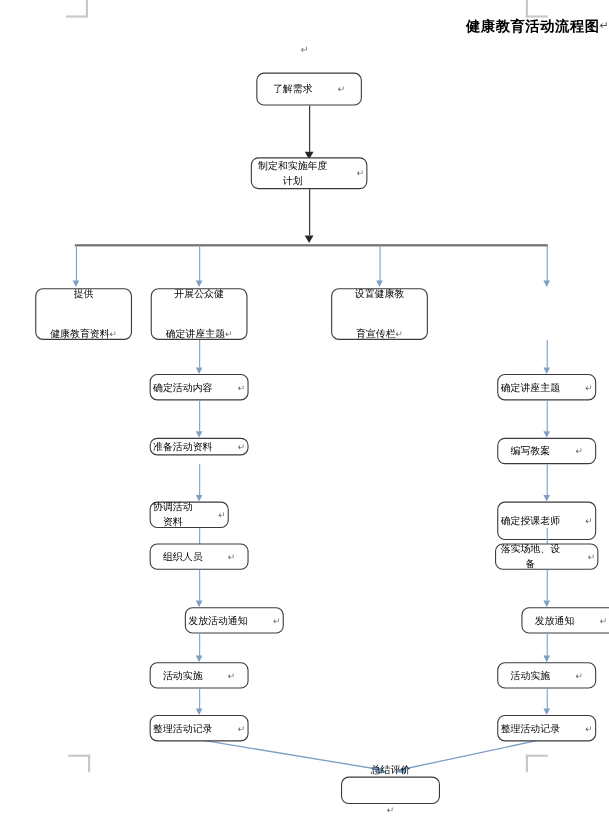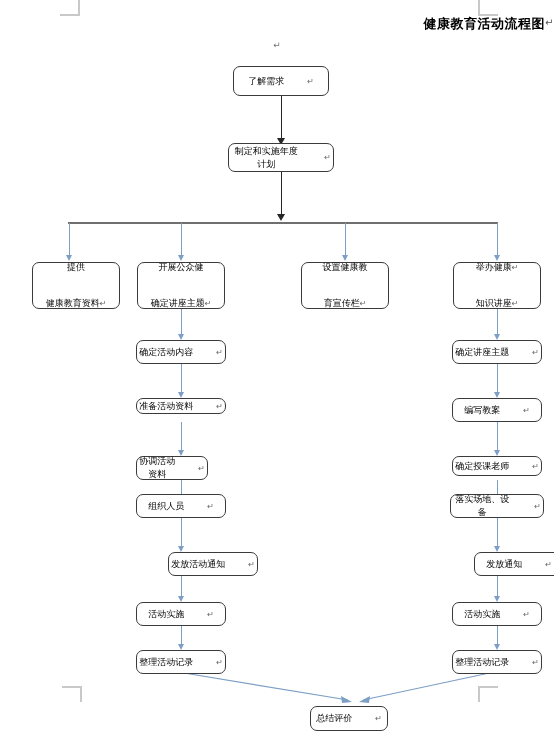--- a/index.html
+++ b/index.html
@@ -193,24 +193,20 @@
   <div class="node" style="left:137px; top:262px; width:88px; height:47px; flex-direction:column;">
     <div>开展公众健</div>
     <div><span>确定讲座主题</span><span class="pm">↵</span></div>
   </div>
 
   <div class="node" style="left:301px; top:262px; width:88px; height:47px; flex-direction:column;">
     <div>设置健康教</div>
     <div><span>育宣传栏</span><span class="pm">↵</span></div>
   </div>
 
-  <div class="node" style="left:453px; top:262px; width:88px; height:47px; flex-direction:column;">
-    <div><span>举办健康</span><span class="pm">↵</span></div>
-    <div><span>知识讲座</span><span class="pm">↵</span></div>
-  </div>
 
   <div class="vline-blue conn" style="left:181px; top:309px; height:25px;"></div>
   <div class="arrowhead-blue conn" style="left:178px; top:334px;"></div>
   <div class="node" style="left:136px; top:340px; width:90px; height:24px;">
     <span>确定活动内容</span>
       <span class="pm">↵</span>
   </div>
 
   <div class="vline-blue conn" style="left:181px; top:364px; height:28px;"></div>
   <div class="arrowhead-blue conn" style="left:178px; top:392px;"></div>
@@ -263,21 +259,21 @@
 
   <div class="vline-blue conn" style="left:497px; top:364px; height:28px;"></div>
   <div class="arrowhead-blue conn" style="left:494px; top:392px;"></div>
   <div class="node" style="left:452px; top:398px; width:90px; height:24px;">
     <span>编写教案</span>
       <span class="pm">↵</span>
   </div>
 
   <div class="vline-blue conn" style="left:497px; top:422px; height:28px;"></div>
   <div class="arrowhead-blue conn" style="left:494px; top:450px;"></div>
-  <div class="node" style="left:452px; top:456px; width:90px; height:20px;">
+  <div class="node" style="left:452px; top:456px; width:90px; height:35px;">
     <span>确定授课老师</span>
       <span class="pm">↵</span>
   </div>
 
   <div class="vline-blue conn" style="left:497px; top:480px; height:28px;"></div>
   <div class="arrowhead-blue conn" style="left:494px; top:500px;"></div>
   <div class="node" style="left:450px; top:494px; width:94px; height:24px;">
     <span>落实场地、设备</span>
       <span class="pm">↵</span>
   </div>
@@ -296,18 +292,18 @@
       <span class="pm">↵</span>
   </div>
 
   <div class="vline-blue conn" style="left:497px; top:626px; height:20px;"></div>
   <div class="arrowhead-blue conn" style="left:494px; top:644px;"></div>
   <div class="node" style="left:452px; top:650px; width:90px; height:24px;">
     <span>整理活动记录</span>
       <span class="pm">↵</span>
   </div>
 
-  <div class="node" style="left:310px; top:706px; width:78px; height:25px;">
+  <div class="node" style="left:310px; top:706px; width:90px; height:25px;flex-direction:column;">
     <span>总结评价</span>
       <span class="pm">↵</span>
   </div>
 
 </div>
 
 </body></html>

